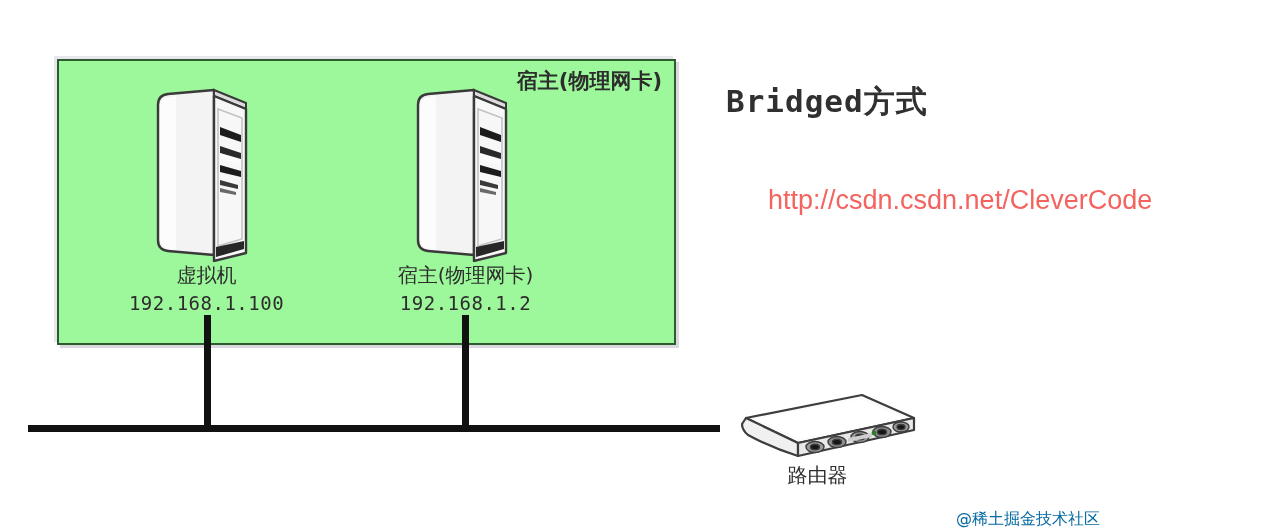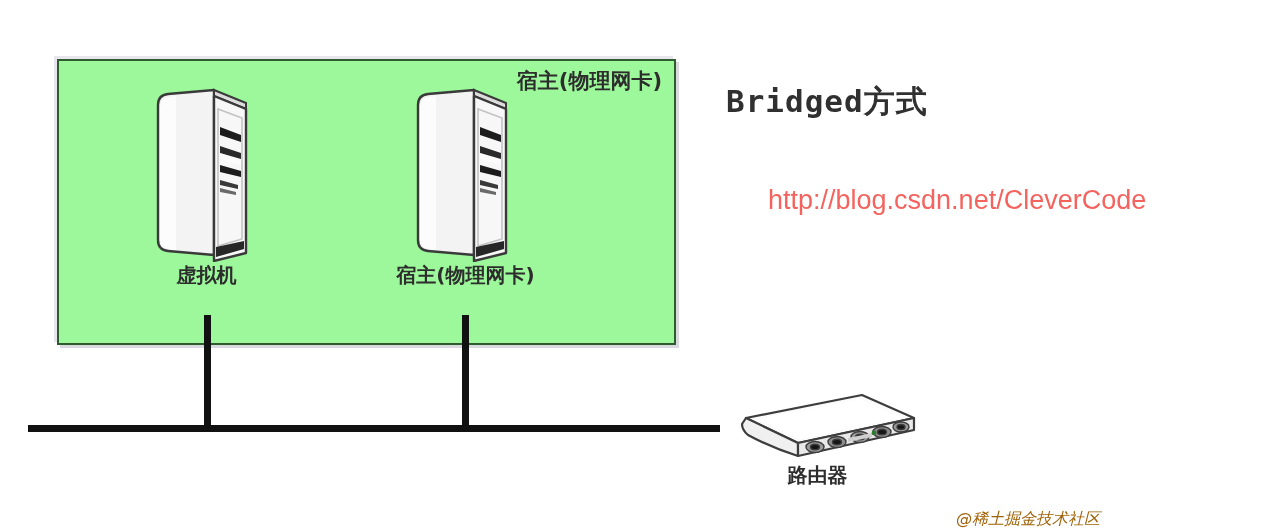--- a/index.html
+++ b/index.html
@@ -56,21 +56,21 @@
     font-weight: 700;
   }
 
   .node-caption {
     position: absolute;
     text-align: center;
     line-height: 1.35;
   }
   .node-caption .name {
     font-size: 20px;
-    font-weight: 700;
+    font-weight: 400;
     display: block;
   }
   .node-caption .ip {
     font-size: 19px;
     display: block;
     margin-top: 2px;
   }
 
   
   .diagram-title {
@@ -91,24 +91,23 @@
     font-size: 27px;
     color: #f4635e;
     font-family: "Liberation Sans", sans-serif;
     white-space: nowrap;
   }
   .corner-watermark {
     position: absolute;
     right: 12px;
     bottom: 8px;
     font-size: 16px;
-    color: #a16207;
+    color: #0369a1;
     font-family: "DejaVu Sans", "Liberation Sans", sans-serif;
     white-space: nowrap;
-    font-style: italic;
   }
 
   
   .drop-line {
     position: absolute;
     width: 7px;
     background: #111111;
   }
   .bus-line {
     position: absolute;
@@ -148,20 +147,21 @@
       <path d="M70 101 L86 105 L86 108 L70 105 Z" fill="#6a6a6a"></path>
 
       <path d="M66 160 L94 154 L94 162 L66 170 Z" fill="#272727"></path>
 
       <path d="M10 20 Q10 11 19 10 L26 9 L26 163 L19 162 Q10 161 10 152 Z" fill="#ffffff" opacity="0.75"></path>
     </svg>
   </div>
 
   <div class="node-caption" style="left:84px; top:255px; width:245px;">
     <span class="cjk name">虚拟机</span>
+    <span class="mono-ip ip">192.168.1.100</span>
   </div>
 
   <div class="tower-art" style="left:410px; top:80px; width:112px; height:175px;">
     <svg width="112" height="175" viewBox="0 0 112 175" xmlns="http://www.w3.org/2000/svg">
       <path d="M8 18 Q8 8 18 7 L64 3 L64 168 L18 164 Q8 163 8 153 Z" fill="#f3f3f3" stroke="#3a3a3a" stroke-width="2.4" stroke-linejoin="round"></path>
       <path d="M64 3 L96 16 L96 22 L64 9 Z" fill="#dcdcdc" stroke="#3a3a3a" stroke-width="2"></path>
       <path d="M64 9 L96 22 L96 166 L64 174 Z" fill="#f7f7f7" stroke="#3a3a3a" stroke-width="2.4" stroke-linejoin="round"></path>
       <path d="M68 22 L92 31 L92 152 L68 159 Z" fill="none" stroke="#c2c2c2" stroke-width="1.6"></path>
       <path d="M70 40 L91 48 L91 55 L70 48 Z" fill="#1c1c1c"></path>
       <path d="M70 59 L91 66 L91 72 L70 66 Z" fill="#2a2a2a"></path>
@@ -169,20 +169,21 @@
       <path d="M70 78 L91 84 L91 90 L70 85 Z" fill="#1c1c1c"></path>
       <path d="M70 93 L88 98 L88 102 L70 98 Z" fill="#3a3a3a"></path>
       <path d="M70 101 L86 105 L86 108 L70 105 Z" fill="#6a6a6a"></path>
       <path d="M66 160 L94 154 L94 162 L66 170 Z" fill="#272727"></path>
       <path d="M10 20 Q10 11 19 10 L26 9 L26 163 L19 162 Q10 161 10 152 Z" fill="#ffffff" opacity="0.75"></path>
     </svg>
   </div>
 
   <div class="node-caption" style="left:343px; top:255px; width:245px;">
     <span class="cjk name">宿主(物理网卡)</span>
+    <span class="mono-ip ip">192.168.1.2</span>
   </div>
 
   <div class="drop-line" style="left:204px; top:308px; height:117px;"></div>
   <div class="drop-line" style="left:462px; top:308px; height:117px;"></div>
   <div class="bus-line" style="left:28px; top:418px; width:692px;"></div>
 
   <div class="router-art" style="left:712px; top:383px; width:210px; height:72px;">
     <svg width="210" height="72" viewBox="0 0 210 72" xmlns="http://www.w3.org/2000/svg">
 
       <path d="M34 28 L150 5 L202 28 L86 53 Z" fill="#fbfbfb" stroke="#3d3d3d" stroke-width="2.2" stroke-linejoin="round"></path>
@@ -210,17 +211,17 @@
       <circle cx="162" cy="43" r="2.4" fill="#2f7a2f"></circle>
     </svg>
   </div>
 
   <div class="node-caption" style="left:695px; top:455px; width:245px;text-align:center;">
     <span class="cjk name">路由器</span>
   </div>
 
   <div class="diagram-title">Bridged方式</div>
 
-  <div class="url-watermark">http://blog.csdn.net/CleverCode</div>
+  <div class="url-watermark">http://csdn.csdn.net/CleverCode</div>
 
   <div class="corner-watermark">@稀土掘金技术社区</div>
 
 </div>
 
 </body></html>

